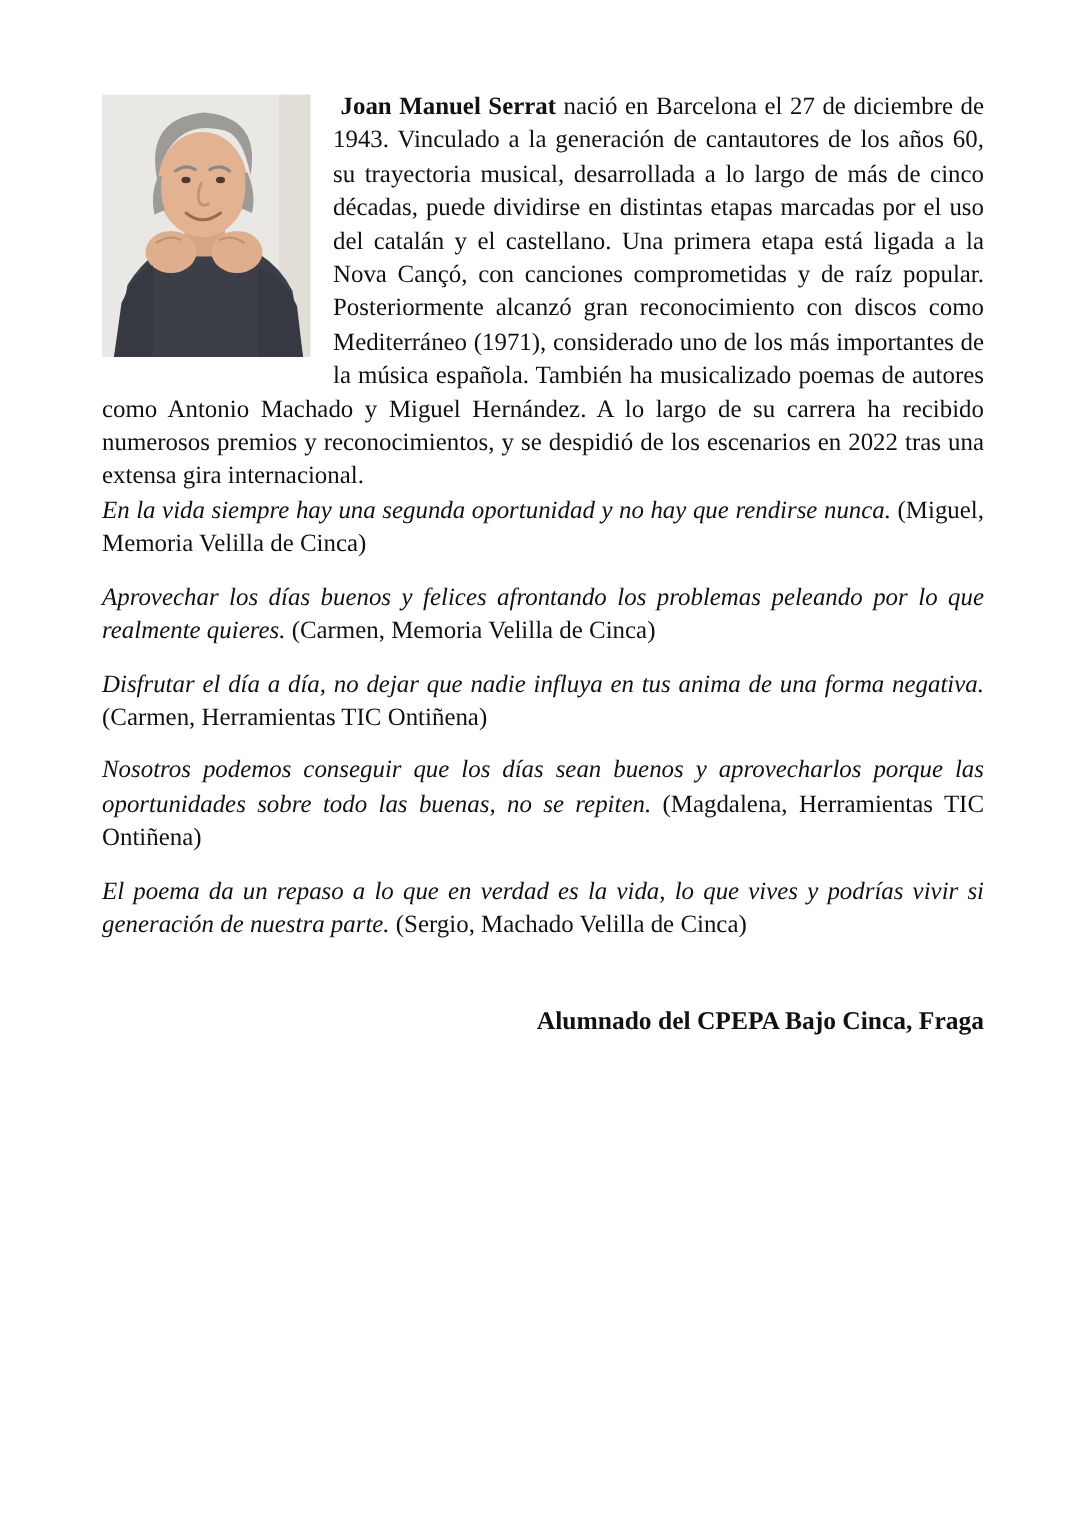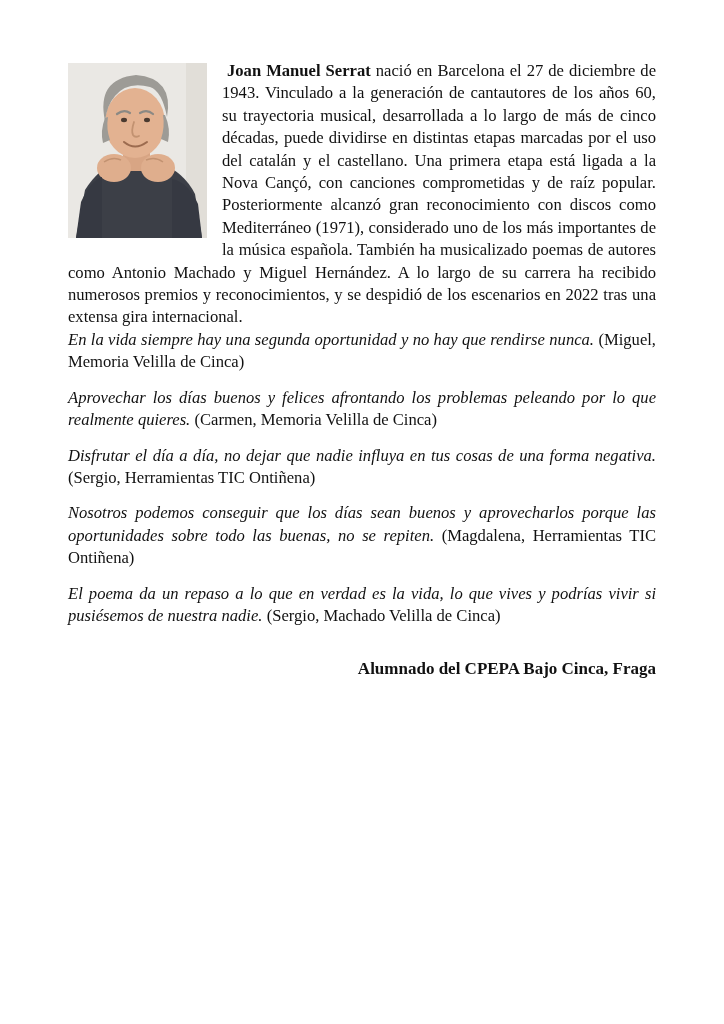--- a/index.html
+++ b/index.html
@@ -38,21 +38,21 @@
   .quote {
     font-size: 16.6px;
     line-height: 22.4px;
     text-align: justify;
     margin-bottom: 13px;
   }
   .quote .qtext { font-style: italic; }
   .quote .qattr { font-style: normal; }
 
   .signature {
-    margin-top: 32px;
+    margin-top: 44px;
     font-size: 17px;
     font-weight: bold;
     text-align: right;
   }
 
   .footer {
     position: absolute;
     top: 926px;
     left: 42px;
     width: 668px;
@@ -123,23 +123,23 @@
           <path d="M8 175 L13 139 Q23 117 34 114 L34 175 Z" fill="#363942"></path>
           <path d="M134 175 L130 141 Q120 119 104 116 L104 175 Z" fill="#363942"></path>
         </svg>
       </span>
       <span class="name">Joan Manuel Serrat</span><span> nació en Barcelona el 27 de diciembre de 1943. Vinculado a la generación de cantautores de los años 60, su trayectoria musical, desarrollada a lo largo de más de cinco décadas, puede dividirse en distintas etapas marcadas por el uso del catalán y el castellano. Una primera etapa está ligada a la Nova Cançó, con canciones comprometidas y de raíz popular. Posteriormente alcanzó gran reconocimiento con discos como Mediterráneo (1971), considerado uno de los más importantes de la música española. También ha musicalizado poemas de autores como Antonio Machado y Miguel Hernández. A lo largo de su carrera ha recibido numerosos premios y reconocimientos, y se despidió de los escenarios en 2022 tras una extensa gira internacional.</span>
     </p>
 
     <div class="quotes">
       <p class="quote"><span class="qtext">En la vida siempre hay una segunda oportunidad y no hay que rendirse nunca.</span> <span class="qattr">(Miguel, Memoria Velilla de Cinca)</span></p>
       <p class="quote"><span class="qtext">Aprovechar los días buenos y felices afrontando los problemas peleando por lo que realmente quieres.</span> <span class="qattr">(Carmen, Memoria Velilla de Cinca)</span></p>
-      <p class="quote"><span class="qtext">Disfrutar el día a día, no dejar que nadie influya en tus cosas de una forma negativa.</span> <span class="qattr">(Sergio, Herramientas TIC Ontiñena)</span></p>
+      <p class="quote"><span class="qtext">Disfrutar el día a día, no dejar que nadie influya en tus anima de una forma negativa.</span> <span class="qattr">(Carmen, Herramientas TIC Ontiñena)</span></p>
       <p class="quote"><span class="qtext">Nosotros podemos conseguir que los días sean buenos y aprovecharlos porque las oportunidades sobre todo las buenas, no se repiten.</span> <span class="qattr">(Magdalena, Herramientas TIC Ontiñena)</span></p>
-      <p class="quote"><span class="qtext">El poema da un repaso a lo que en verdad es la vida, lo que vives y podrías vivir si pusiésemos de nuestra nadie.</span> <span class="qattr">(Sergio, Machado Velilla de Cinca)</span></p>
+      <p class="quote"><span class="qtext">El poema da un repaso a lo que en verdad es la vida, lo que vives y podrías vivir si generación de nuestra parte.</span> <span class="qattr">(Sergio, Machado Velilla de Cinca)</span></p>
     </div>
 
     <p class="signature">Alumnado del CPEPA Bajo Cinca, Fraga</p>
   </div>
 
   <div class="footer">
     <div class="footer-text">Poesía para llevar está en las bibliotecas de los centros y en:</div>
     <div class="icon-row">
       <div class="sicon filled">
           <span class="glyph-b">B</span>

